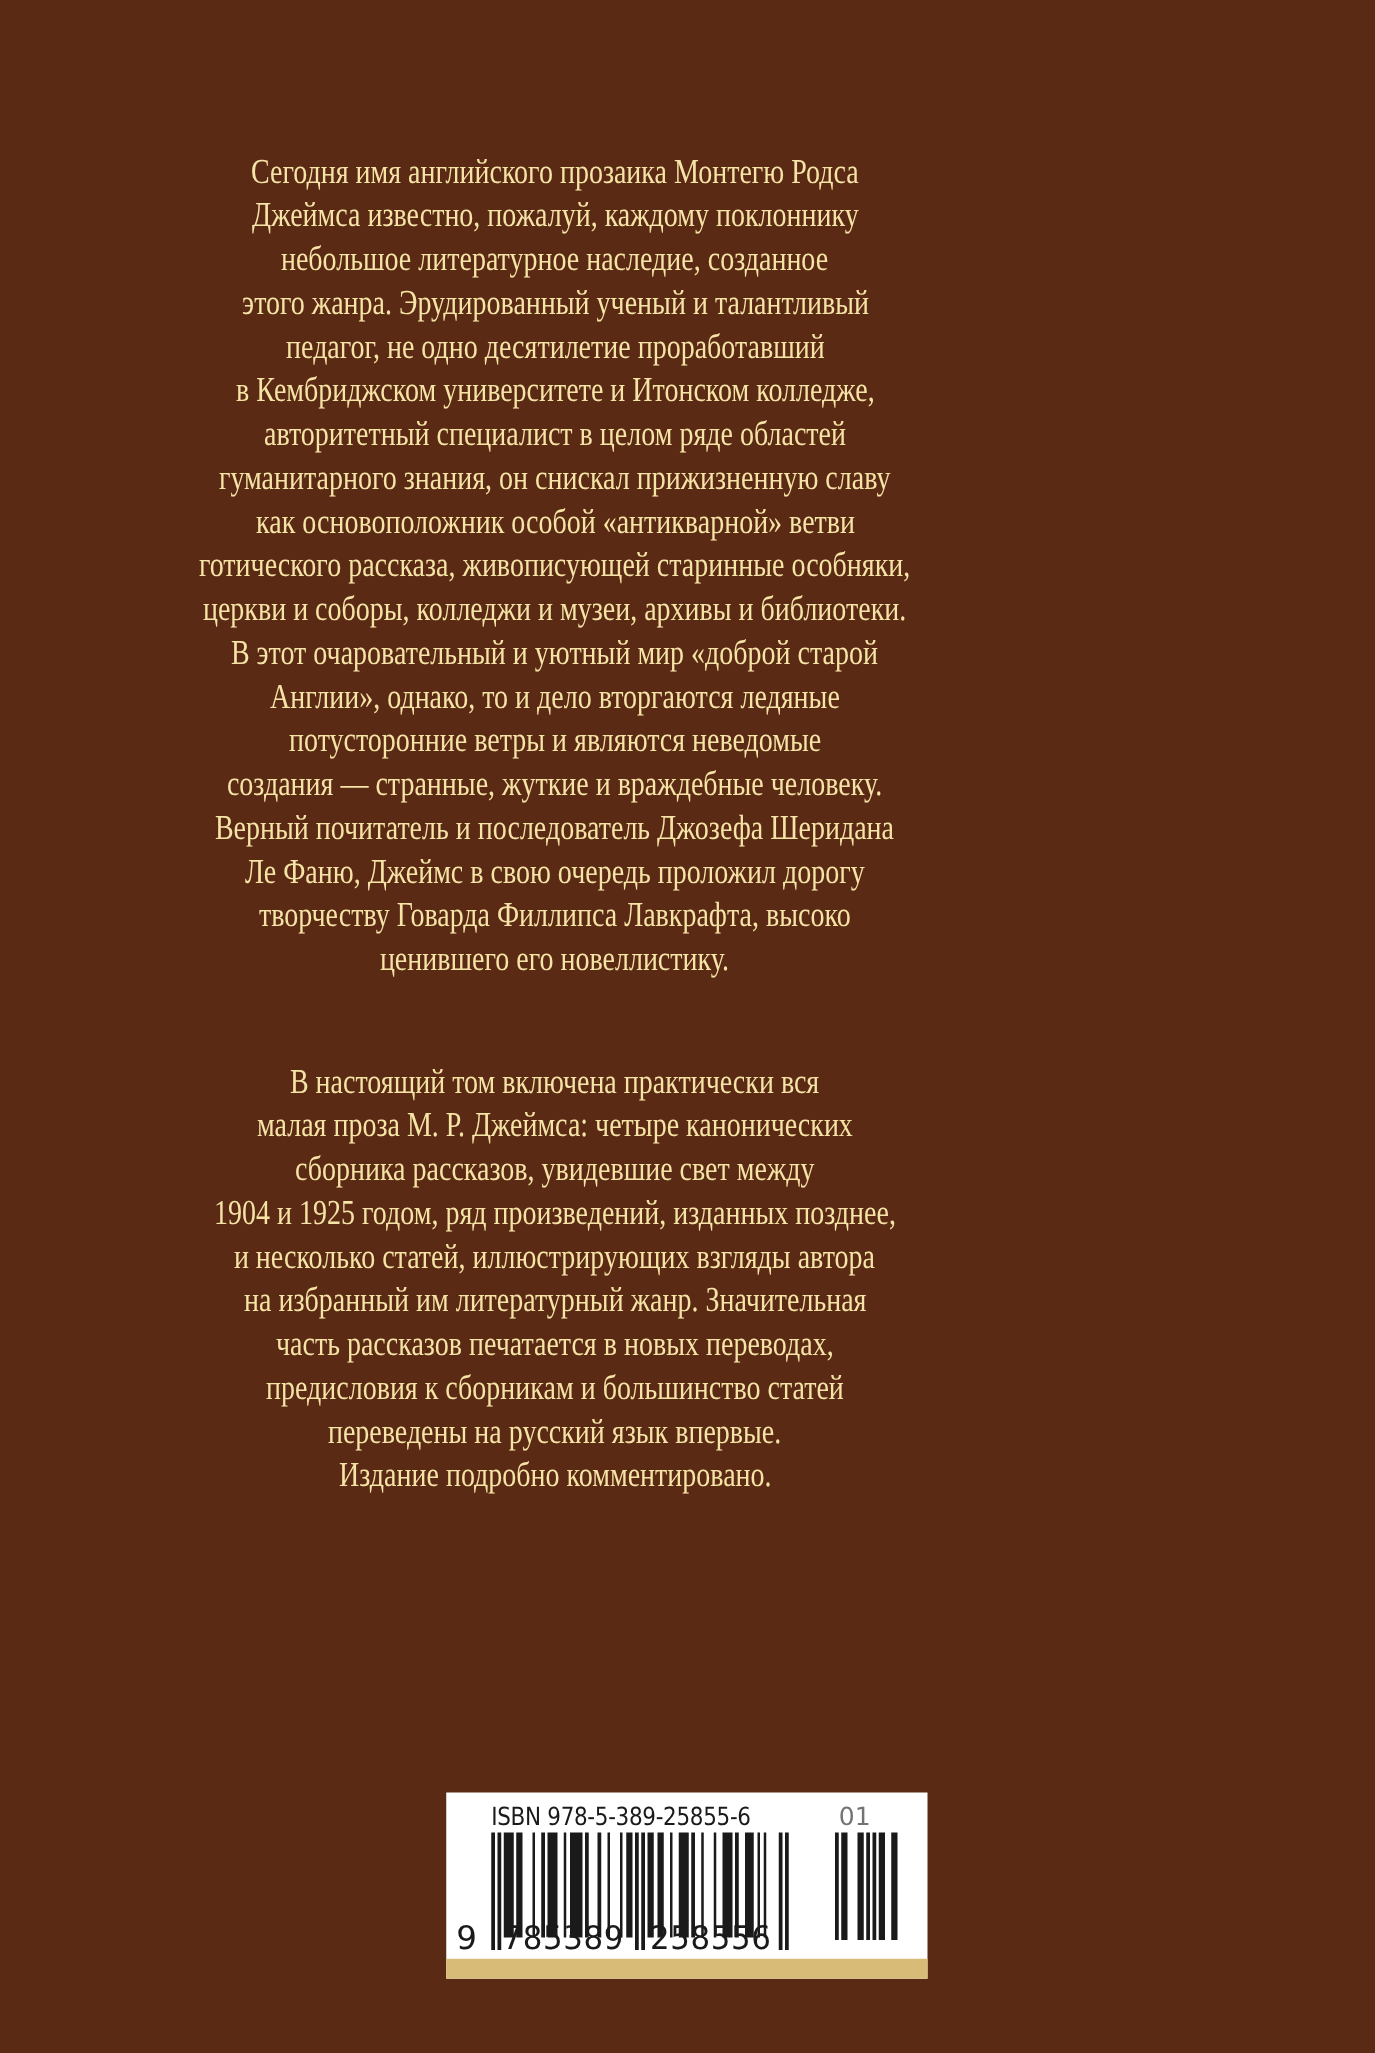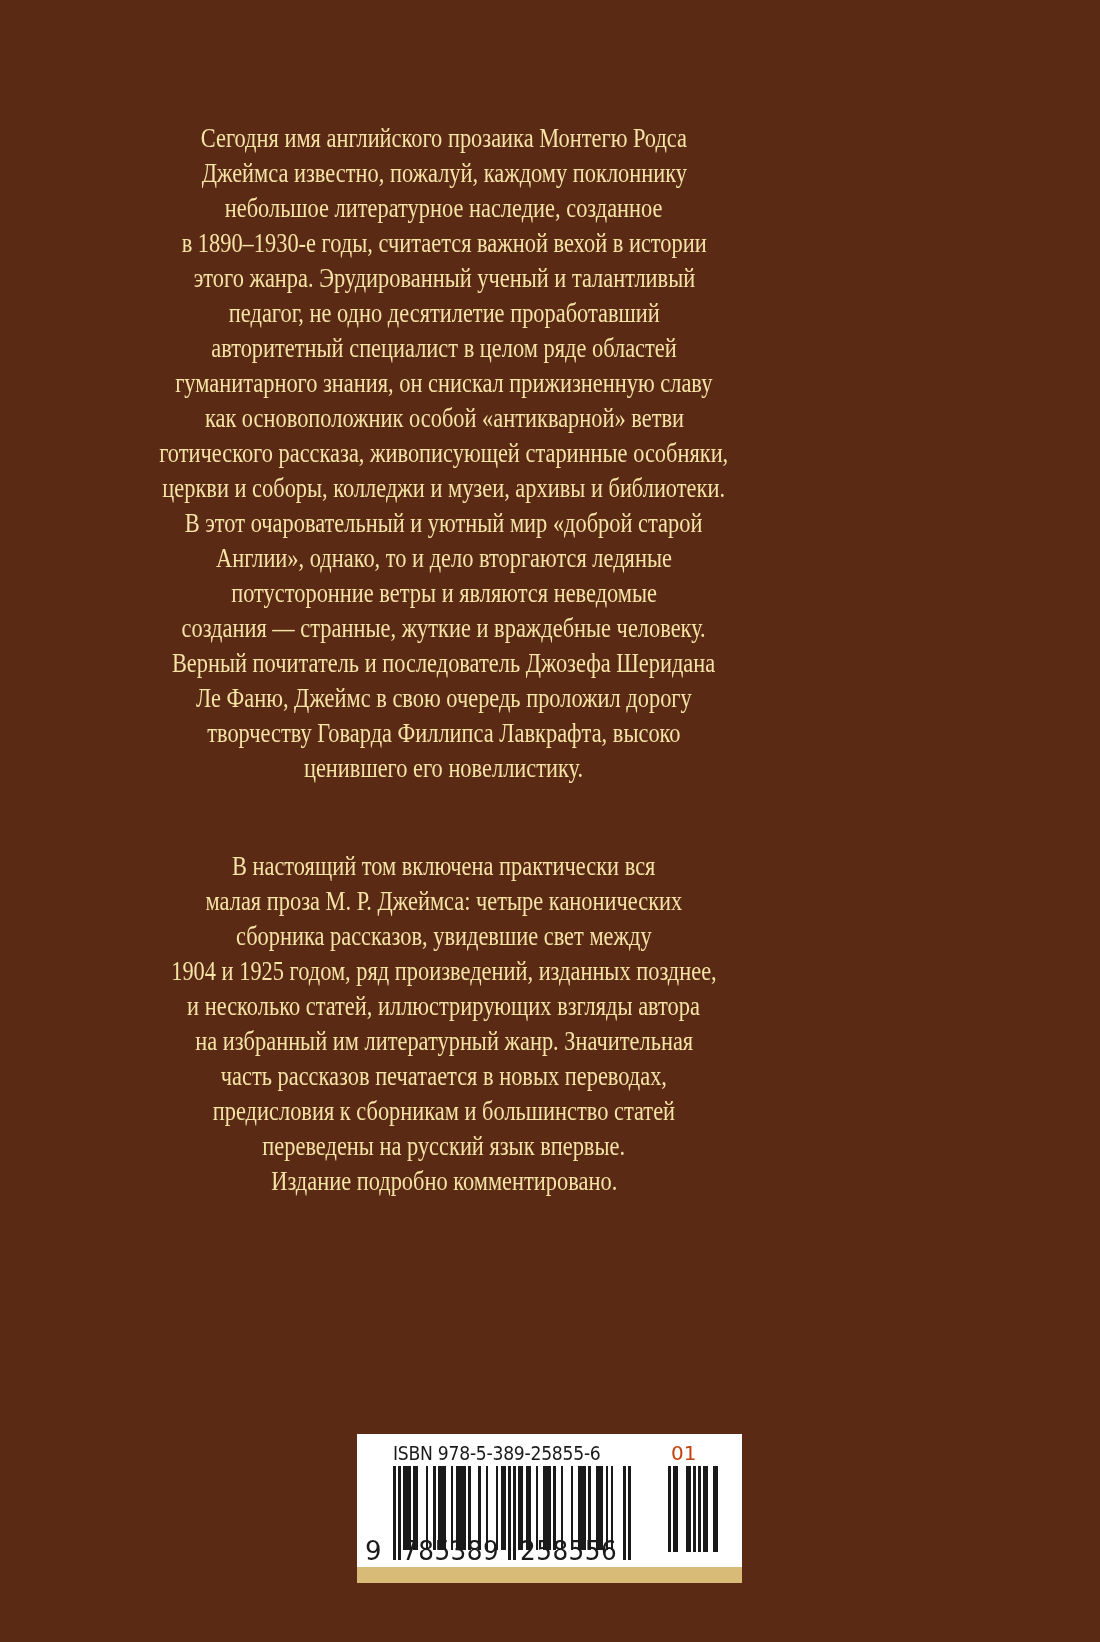--- a/index.html
+++ b/index.html
@@ -38,21 +38,21 @@
   .isbn-text {
     position: absolute; left: 36px; top: 7px;
     font-family: "DejaVu Sans", sans-serif;
     font-size: 20px; color: #1a1a1a; letter-spacing: -0.3px;
     transform: scaleX(0.86); transform-origin: left;
     white-space: nowrap;
   }
   .addon-text {
     position: absolute; left: 314px; top: 7px;
     font-family: "DejaVu Sans", sans-serif;
-    font-size: 20px; color: #c2410c;
+    font-size: 20px; color: #737373;
   }
   .bars { position: absolute; top: 32px; }
   .bars .bar { position: absolute; top: 0; background: #1a1a1a; }
   #main-bars { left: 36px; }
   #addon-bars { left: 311px; }
   .digits {
     position: absolute; top: 104px;
     font-family: "DejaVu Sans", sans-serif;
     font-size: 26px; color: #1a1a1a; line-height: 26px;
     white-space: nowrap;
@@ -61,23 +61,23 @@
   #digit-left { left: 45px; letter-spacing: 0.5px; transform: scaleX(0.95); transform-origin: left; }
   #digit-right { left: 163px; letter-spacing: 0.5px; transform: scaleX(0.95); transform-origin: left; }
 </style>
 </head>
 <body>
 
 <div class="para" id="p1">
     <div class="line"><span>Сегодня имя английского прозаика Монтегю Родса</span></div>
     <div class="line"><span>Джеймса известно, пожалуй, каждому поклоннику</span></div>
     <div class="line"><span>небольшое литературное наследие, созданное</span></div>
-    <div class="line"><span>в 1890–1930-е годы, считается важной вехой в истории</span></div>
     <div class="line"><span>этого жанра. Эрудированный ученый и талантливый</span></div>
     <div class="line"><span>педагог, не одно десятилетие проработавший</span></div>
+    <div class="line"><span>в Кембриджском университете и Итонском колледже,</span></div>
     <div class="line"><span>авторитетный специалист в целом ряде областей</span></div>
     <div class="line"><span>гуманитарного знания, он снискал прижизненную славу</span></div>
     <div class="line"><span>как основоположник особой «антикварной» ветви</span></div>
     <div class="line"><span>готического рассказа, живописующей старинные особняки,</span></div>
     <div class="line"><span>церкви и соборы, колледжи и музеи, архивы и библиотеки.</span></div>
     <div class="line"><span>В этот очаровательный и уютный мир «доброй старой</span></div>
     <div class="line"><span>Англии», однако, то и дело вторгаются ледяные</span></div>
     <div class="line"><span>потусторонние ветры и являются неведомые</span></div>
     <div class="line"><span>создания — странные, жуткие и враждебные человеку.</span></div>
     <div class="line"><span>Верный почитатель и последователь Джозефа Шеридана</span></div>

